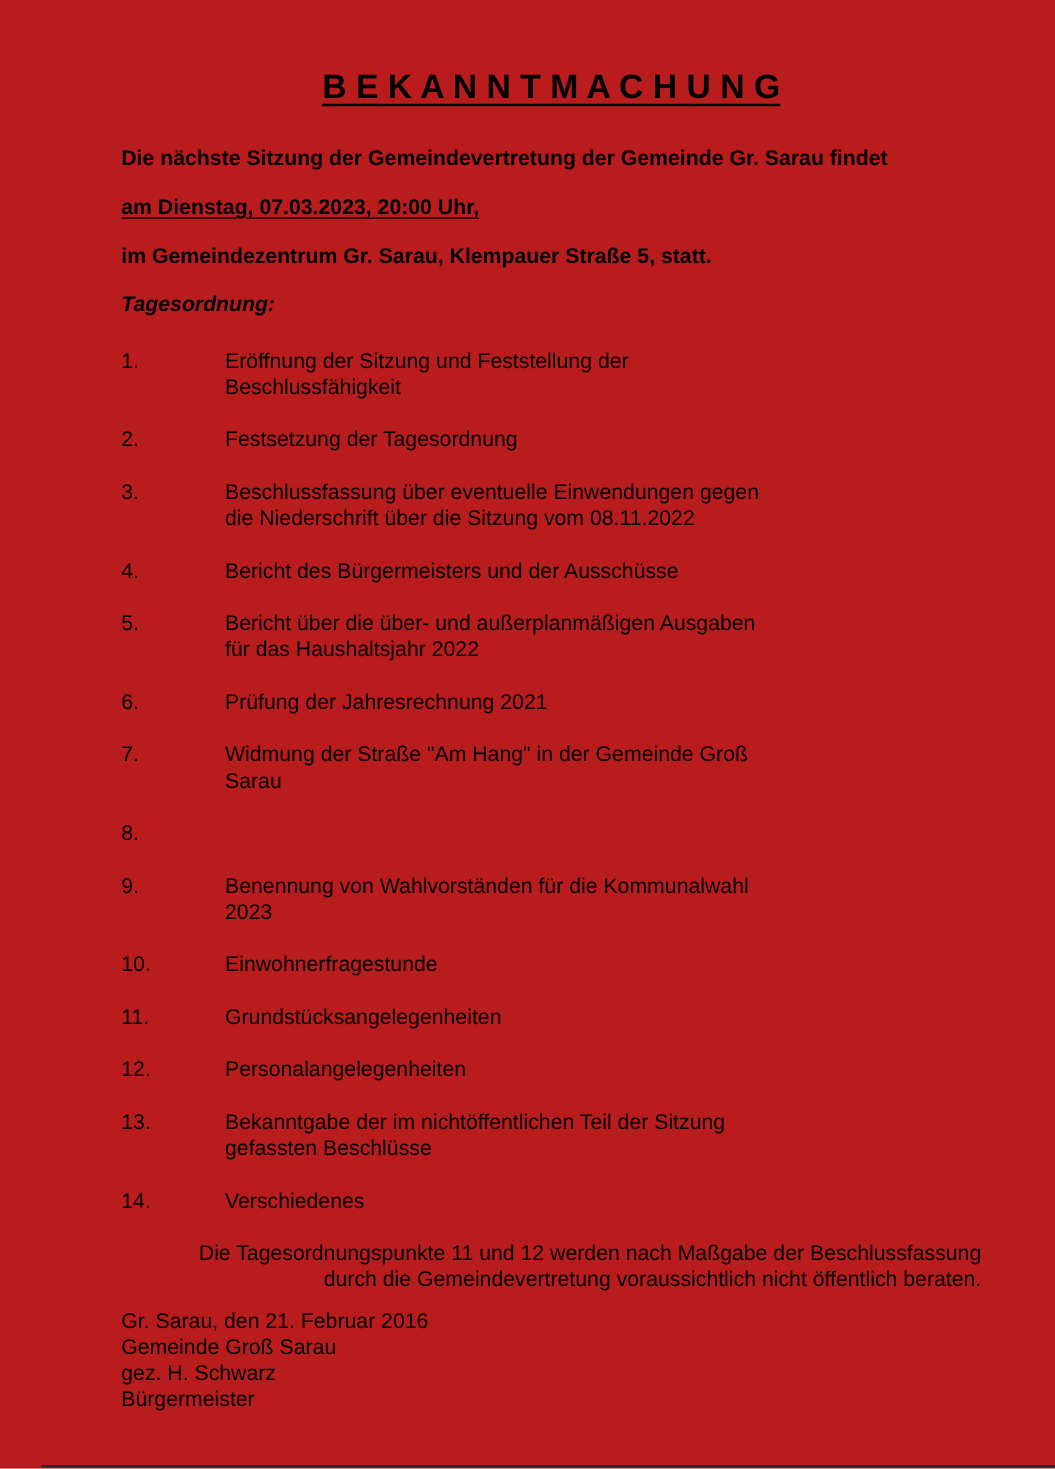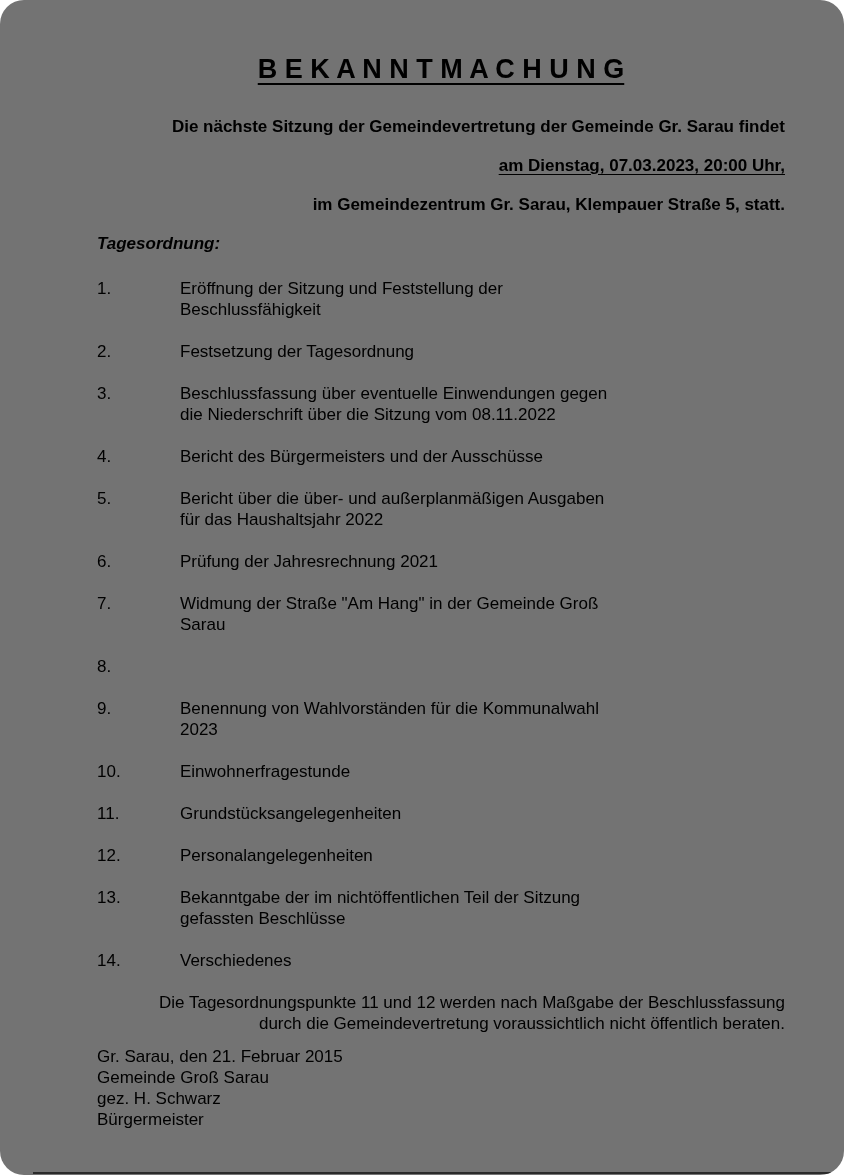--- a/index.html
+++ b/index.html
@@ -1,42 +1,41 @@
 <!DOCTYPE html>
 <html lang="de"><head>
 <meta charset="utf-8">
 <style>
   html, body { margin: 0; padding: 0; background: #ffffff; }
   .page {
     position: relative;
     width: 844px;
     height: 1175px;
-    background: #737373;
+    background: #b91c1c;
     color: #000000;
     font-family: "Liberation Sans", "DejaVu Sans", sans-serif;
     overflow: hidden;
     box-sizing: border-box;
-    border-radius: 24px;
   }
   .content {
     box-sizing: border-box;
     padding: 52px 59px 0 97px; 
   }
   .doc-title {
     text-align: center;
     font-size: 27px;
     font-weight: bold;
     line-height: 34px;
     margin: 0 0 30px 0;
     text-decoration: underline;
     text-underline-offset: 5px;
     white-space: nowrap;
   }
   .intro-line {
-    text-align: right;
+    text-align: left;
     font-size: 17px;
     font-weight: bold;
     line-height: 21px;
     margin: 0 0 18px 0;
   }
   .intro-line.underlined {
     text-decoration: underline;
     text-underline-offset: 3px;
   }
   .agenda-heading {
@@ -158,21 +157,21 @@
     </div>
     <div class="agenda-item">
       <span class="agenda-num">14.</span>
       <span class="agenda-text">Verschiedenes</span>
     </div>
 
     <p class="note">Die Tagesordnungspunkte 11 und 12 werden nach Maßgabe der Beschlussfassung
 durch die Gemeindevertretung voraussichtlich nicht öffentlich beraten.</p>
 
     <div class="signature">
-      <div>Gr. Sarau, den 21. Februar 2015</div>
+      <div>Gr. Sarau, den 21. Februar 2016</div>
       <div>Gemeinde Groß Sarau</div>
       <div>gez. H. Schwarz</div>
       <div>Bürgermeister</div>
     </div>
 
   </div>
 
   <div class="bottom-rule"></div>
 </div>
 

